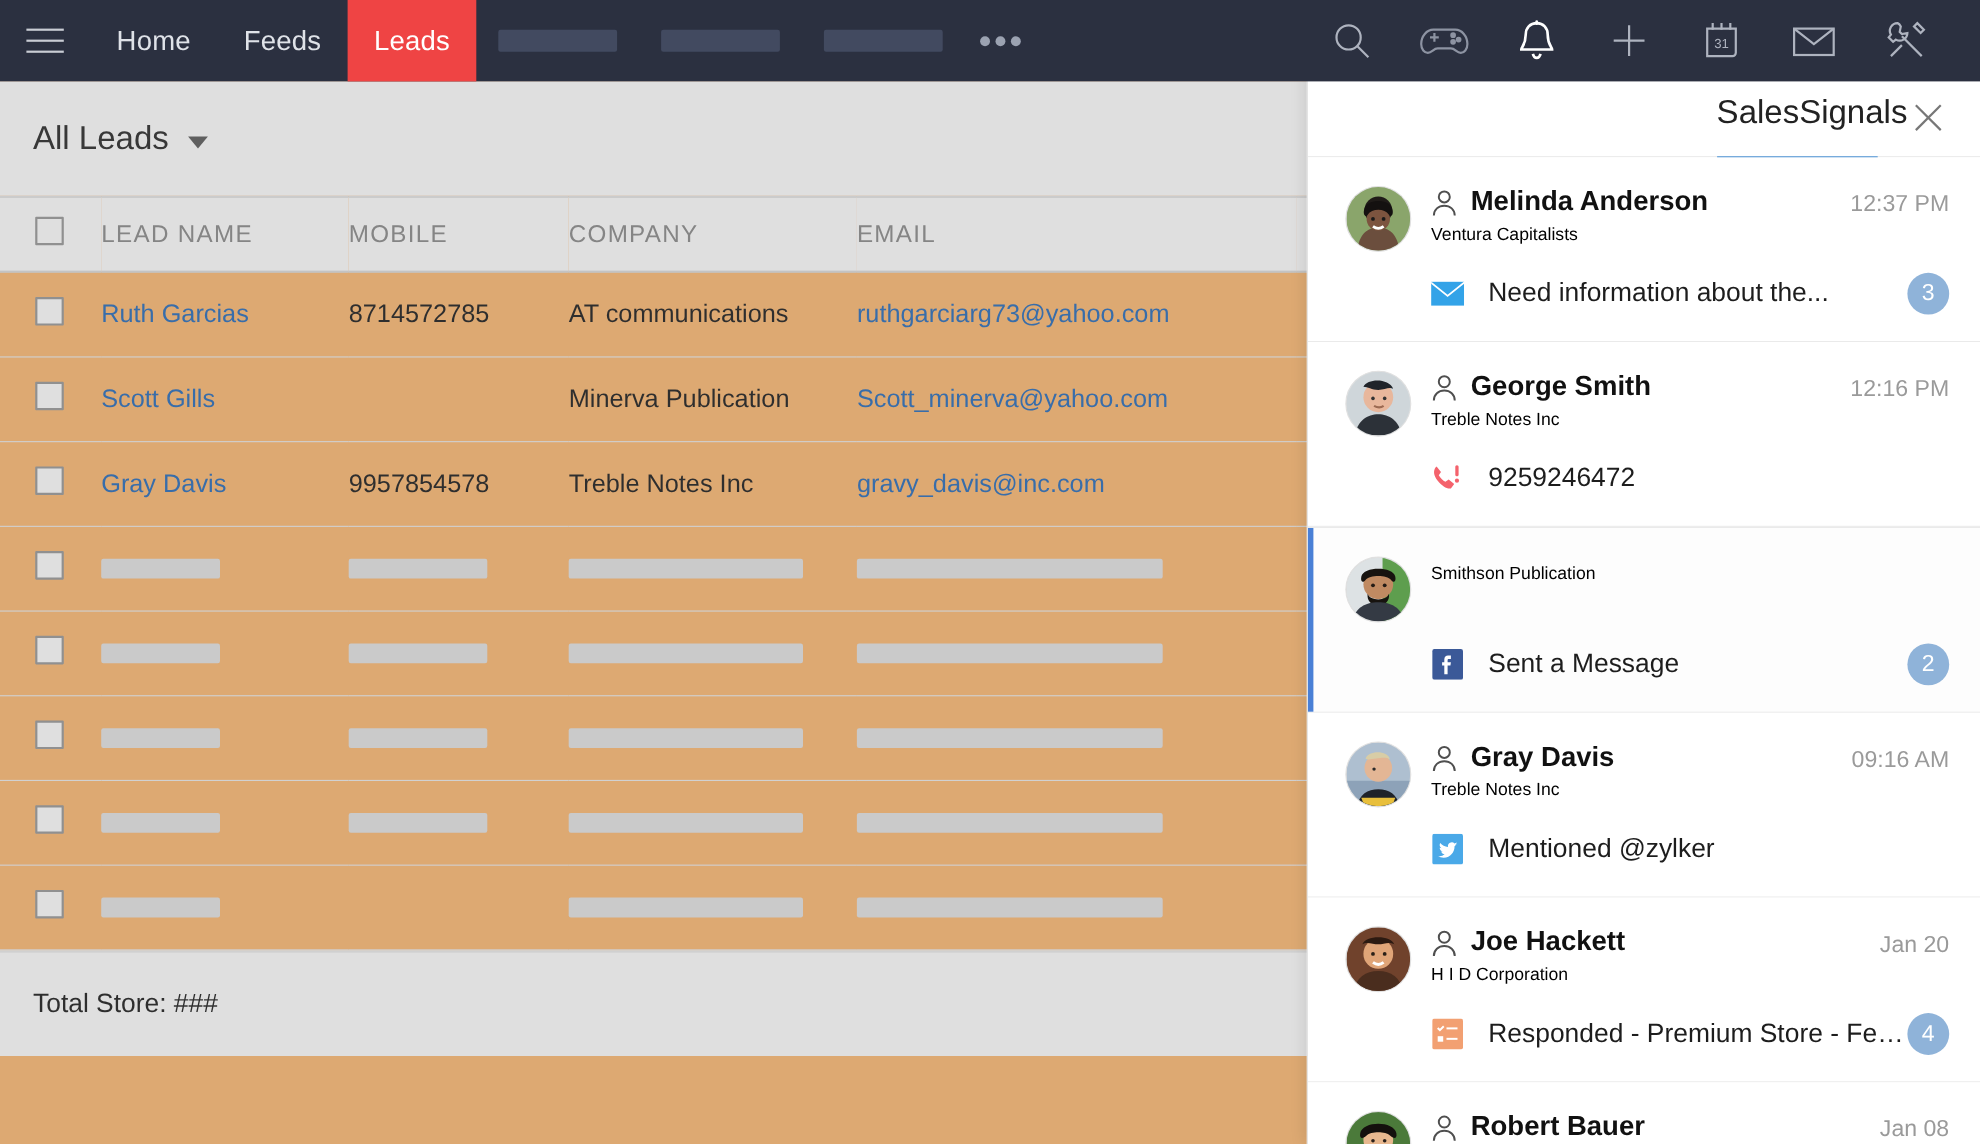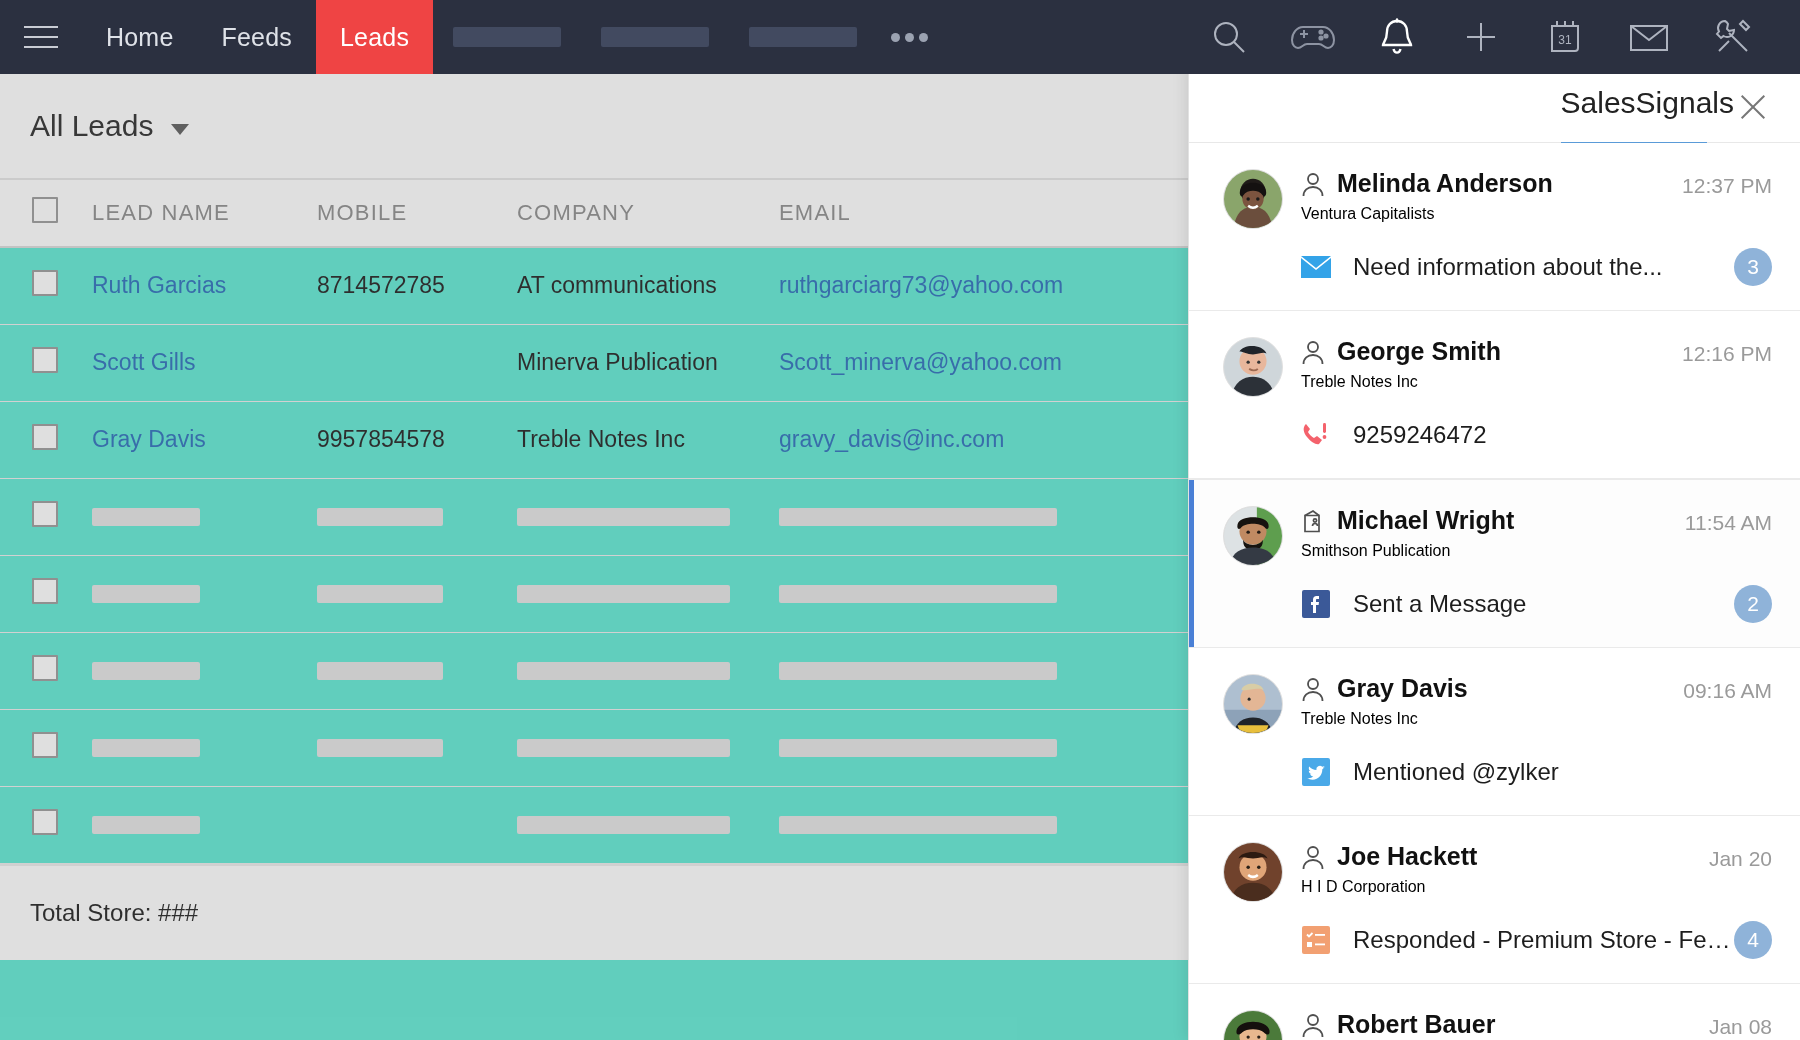--- a/index.html
+++ b/index.html
@@ -67,21 +67,21 @@
     position: absolute; bottom: -30px; left: 50%; transform: translateX(-50%);
     width: 0; height: 0;
     border-left: 17px solid transparent; border-right: 17px solid transparent;
     border-bottom: 15px solid #ffffff;
   }
 
   
   .main {
     position: absolute; top: 74px; left: 0;
     width: 1800px; height: 966px;
-    background: #5eead4;
+    background: #fdba74;
   }
   .dim-overlay {
     position: absolute; top: 74px; left: 0;
     width: 1190px; height: 966px;
     background: rgba(110,110,110,0.22);
     z-index: 12; pointer-events: none;
   }
 
   .view-bar {
     height: 104px; display: flex; align-items: center;
@@ -537,32 +537,20 @@
                 <path d="M34 0h26v60H34z" fill="#5e9e4e"></path>
                 <circle cx="30" cy="25" r="14" fill="#c08a62"></circle>
                 <path d="M14 18c2-10 30-10 32 0 1 5-2 6-4 3-4-5-20-5-24 0-2 3-5 2-4-3z" fill="#17130f"></path>
                 <path d="M20 34c2 7 18 7 20 0 1 6-3 11-10 11s-11-5-10-11z" fill="#17130f"></path>
                 <path d="M6 60c2-13 12-18 24-18s22 5 24 18z" fill="#343a44"></path>
                 <circle cx="25" cy="26" r="1.8" fill="#241c16"></circle>
                 <circle cx="36" cy="26" r="1.8" fill="#241c16"></circle>
               </svg>
           </div>
           <div class="sig-mid">
-            <div class="sig-nameline">
-              <span class="sig-typeicon">
-                <svg width="24" height="26" viewBox="0 0 24 26" fill="none" stroke="#4f4f4f" stroke-width="1.7">
-                  <path d="M4 6.5h14v16H4z"></path>
-                    <path d="M4 6.5L12 2l6 4.5"></path>
-                  <circle cx="14" cy="11.5" r="1.6"></circle>
-                    <path d="M11.5 17c0-1.5 1.1-2.5 2.5-2.5s2.5 1 2.5 2.5"></path>
-                </svg>
-              </span>
-              <span class="sig-name">Michael Wright</span>
-              <span class="sig-time">11:54 AM</span>
-            </div>
             <div class="sig-company">Smithson Publication</div>
           </div>
         </div>
         <div class="sig-bottom">
           <span class="sig-chanicon">
             <svg width="28" height="28" viewBox="0 0 28 28">
                 <rect width="28" height="28" rx="2" fill="#3b5998"></rect>
                 <path d="M17 9h-2c-.6 0-1 .4-1 1v2h3l-.4 3H14v8h-3v-8H9v-3h2v-2.3C11 7.2 12.4 6 14.4 6H17z" fill="#fff"></path>
               </svg>
           </span>

